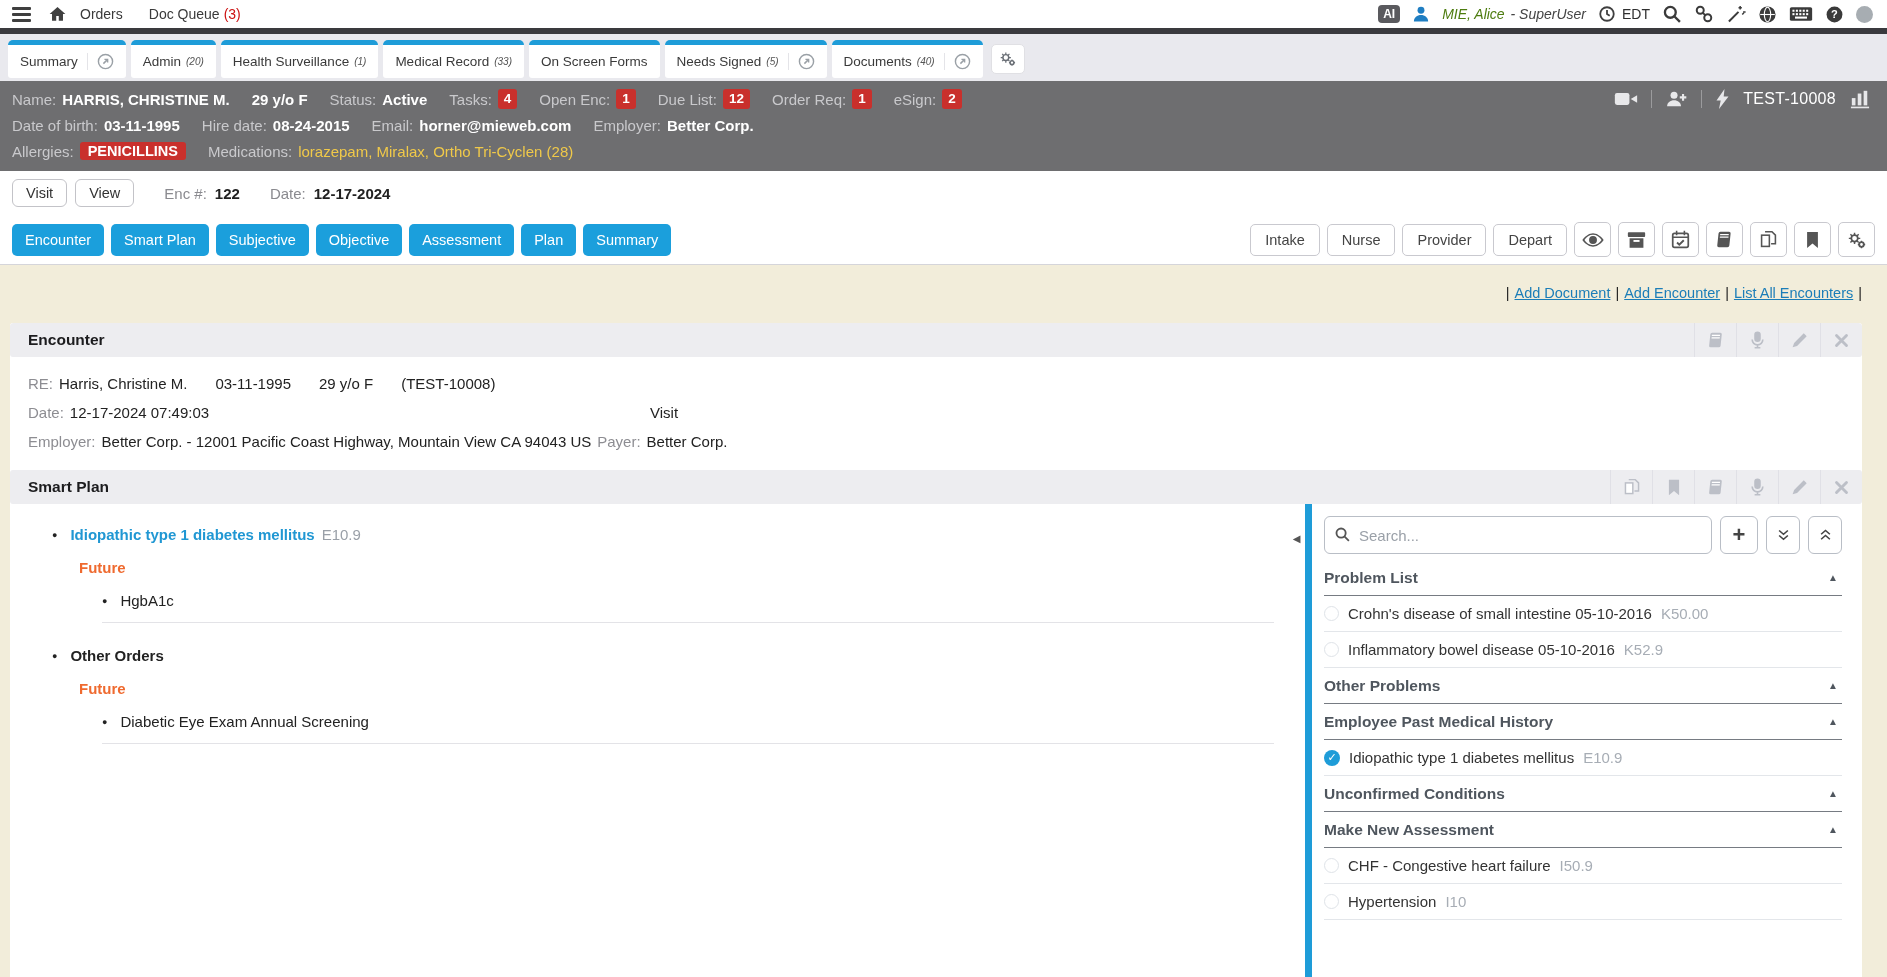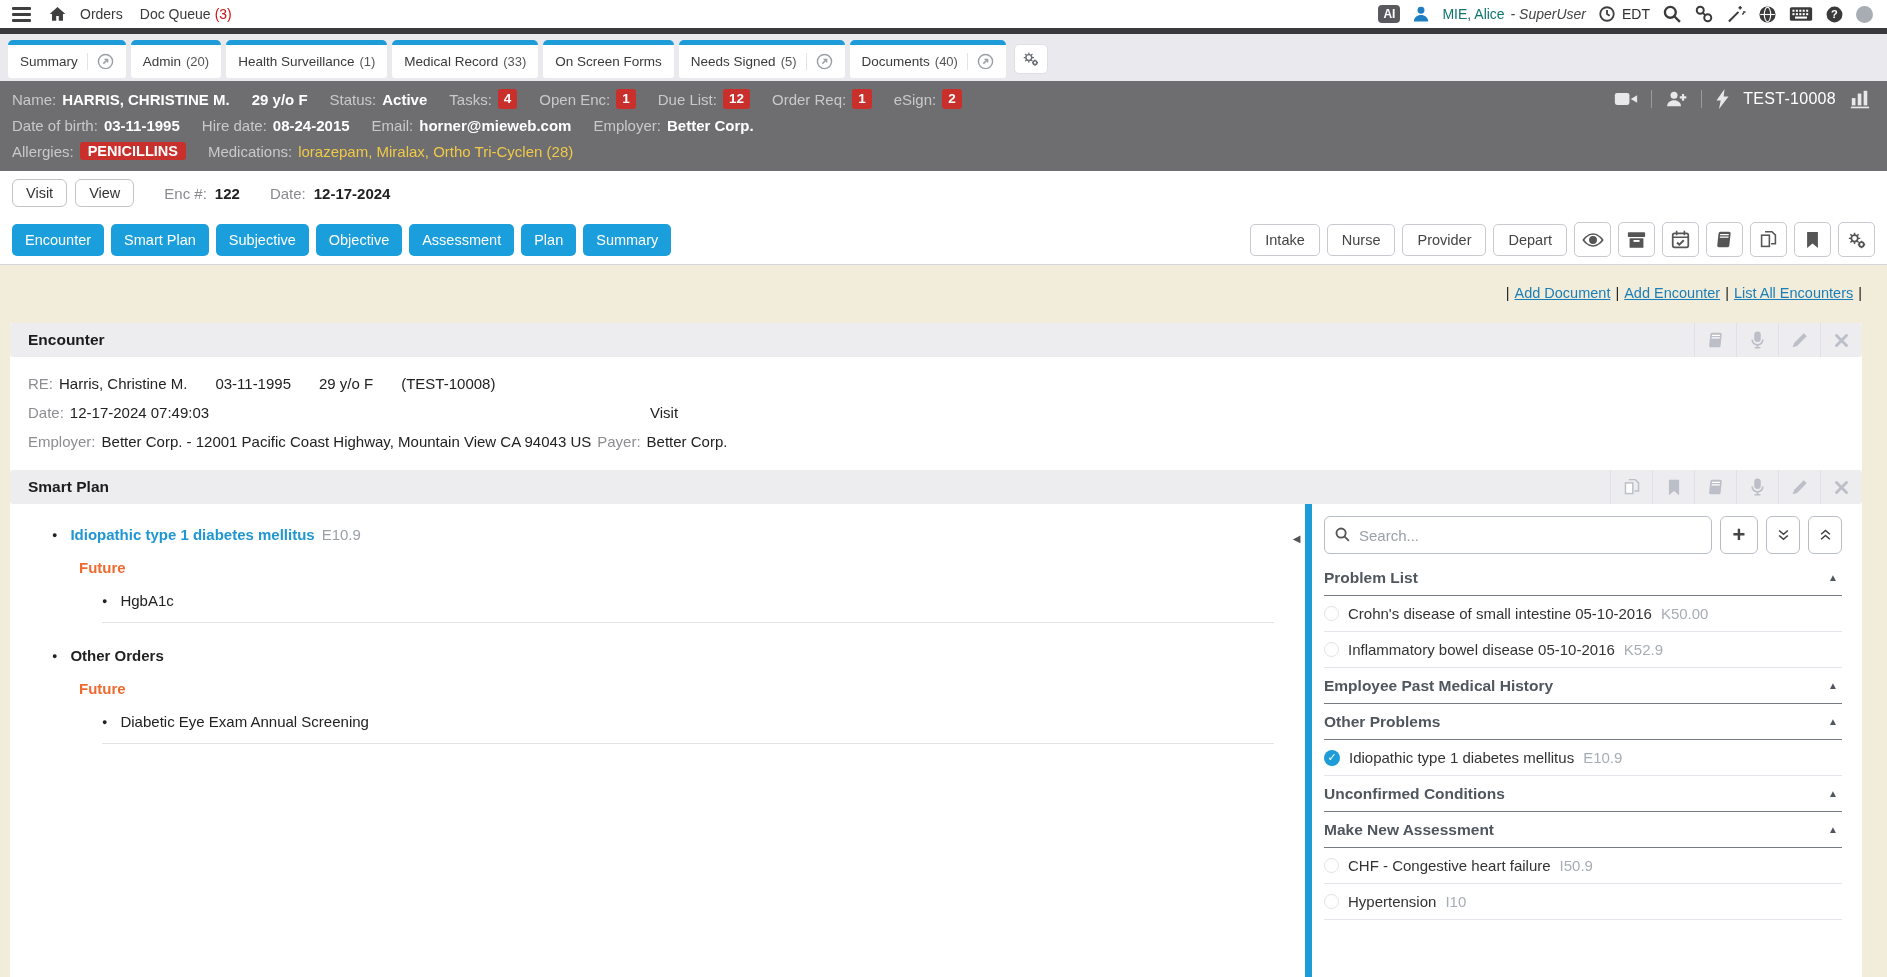--- a/index.html
+++ b/index.html
@@ -6,40 +6,40 @@
   html,body { width:1887px; height:977px; overflow:hidden; background:#fff;
     font-family:"Liberation Sans","DejaVu Sans",sans-serif; }
   body { position:relative; }
 
   
   .topbar { height:28px; background:#fff; display:flex; align-items:center;
     padding:0 14px 0 12px; font-size:14px; color:#333; }
   .burger { display:inline-flex; flex-direction:column; gap:3px; cursor:pointer; }
   .burger i { display:block; width:19px; height:3px; background:#3f3f3f; border-radius:1px; }
   .tb-left { display:flex; align-items:center; gap:17px; }
-  .tb-nav { display:flex; align-items:center; gap:17px; margin-left:13px; }
+  .tb-nav { display:flex; align-items:center; gap:26px; margin-left:13px; }
   .tb-link { color:#3a3a3a; cursor:pointer; }
   .red-count { color:#cc1111; margin-left:4px; }
   .tb-right { margin-left:auto; display:flex; align-items:center; gap:12px; }
   .ai-badge { background:#5a5a5e; color:#fff; font-weight:700; font-size:12px;
     border-radius:4px; padding:2px 5px; line-height:14px; }
-  .tb-user { color:#0f766e; }
+  .tb-user { color:#4d7c0f;font-style:italic; }
   .tb-role { font-style:italic; color:#444; margin-left:2px; }
   .tb-tz { color:#2f2f2f; margin-left:-6px; }
   .gray-dot { width:17px; height:17px; border-radius:50%; background:#a7adb2; }
 
   .darkstrip { height:6px; background:#3a3a3e; }
 
   
   .tabbar { height:47px; background:#e9e9ee; display:flex; align-items:flex-end;
     padding-left:8px; gap:5px; }
   .tab { background:#fff; border-top:5px solid #1e9cd8; border-radius:5px 5px 3px 3px;
     height:38px; margin-bottom:3px; display:flex; align-items:center; padding:0 12px;
     font-size:13.5px; color:#3a3a3a; cursor:pointer; white-space:nowrap; }
-  .tab .count { font-size:13px; color:#555; margin-left:5px; }
+  .tab .count { font-size:10px; color:#555; margin-left:5px;font-style:italic; }
   .tab .count:empty { margin-left:0; }
   .tab .ext { margin-left:9px; padding-left:9px; border-left:1px solid #e4e4e8;
     display:flex; align-items:center; }
   .tab-gear { background:#fff; border-radius:5px; height:30px; width:34px; margin-bottom:7px;
     margin-left:3px; display:flex; align-items:center; justify-content:center;
     border:1px solid #e0e0e4; cursor:pointer; }
 
   
   .patientbar { background:#6e6e70; color:#fff; padding:5px 12px 7px; font-size:15px;
     position:relative; }
@@ -564,26 +564,26 @@
             <span>Crohn's disease of small intestine 05-10-2016</span>
             <span class="icode">K50.00</span>
           </div>
           <div class="p-item">
             <span class="radio"></span>
             <span>Inflammatory bowel disease 05-10-2016</span>
             <span class="icode">K52.9</span>
           </div>
 
           <div class="section-head">
+            <span>Other Problems</span>
+              <span class="tri-up"></span>
+          </div>
+
+          <div class="section-head">
             <span>Employee Past Medical History</span>
-              <span class="tri-up"></span>
-          </div>
-
-          <div class="section-head">
-            <span>Other Problems</span>
               <span class="tri-up"></span>
           </div>
           <div class="p-item">
             <span class="checked-circle"></span>
             <span>Idiopathic type 1 diabetes mellitus</span>
             <span class="icode">E10.9</span>
           </div>
 
           <div class="section-head">
             <span>Unconfirmed Conditions</span>

